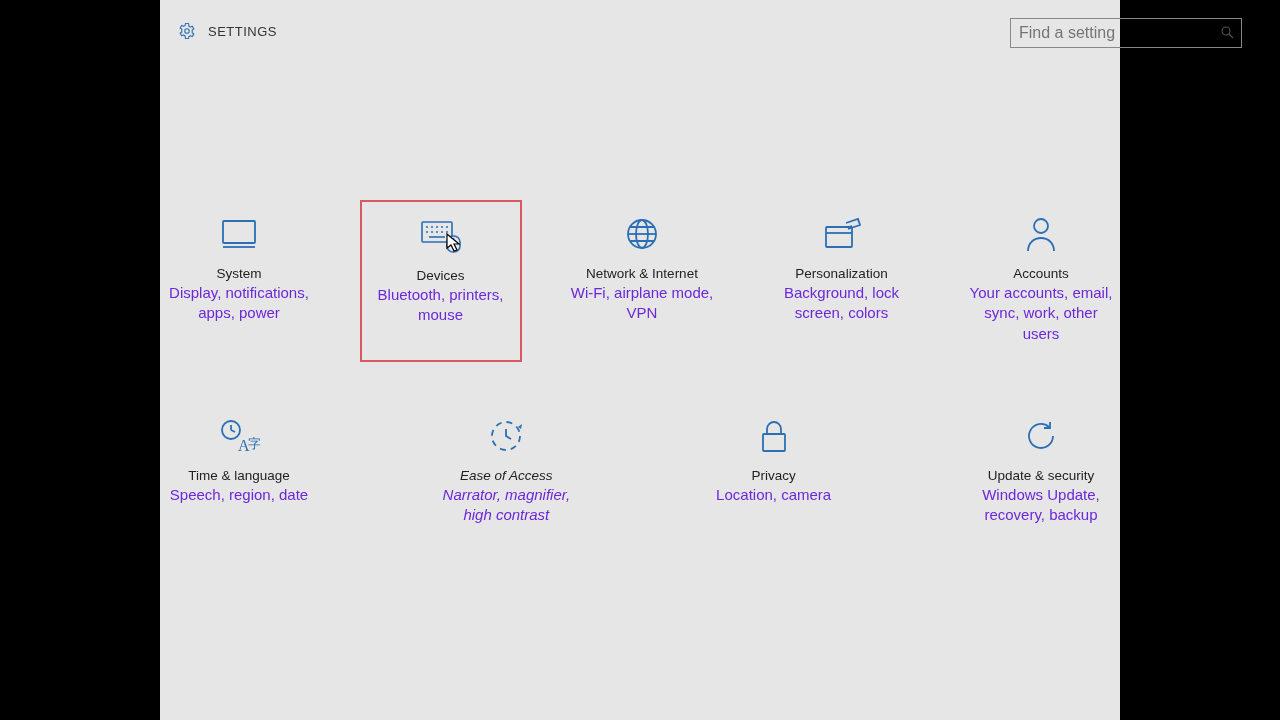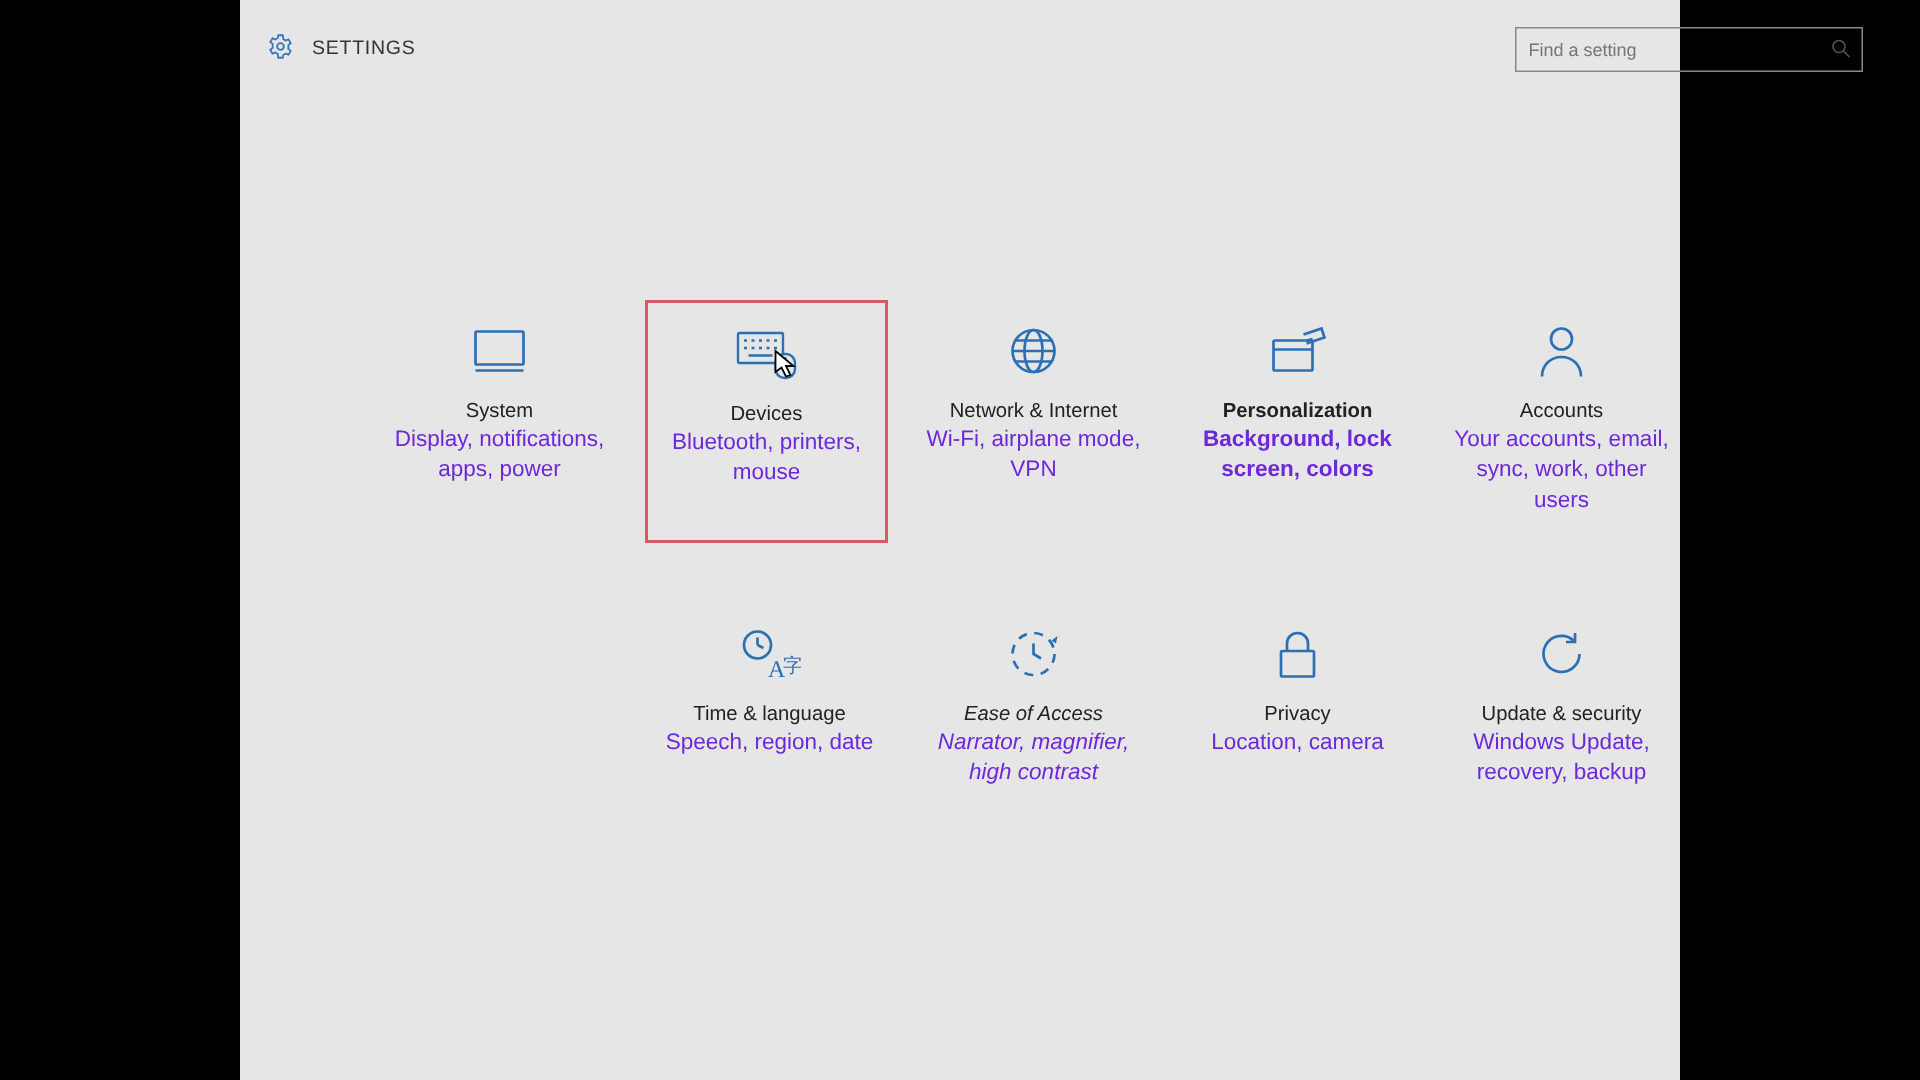--- a/index.html
+++ b/index.html
@@ -5,25 +5,25 @@
   html,body{margin:0;padding:0;width:1280px;height:720px;background:#000;font-family:"Segoe UI",Arial,sans-serif;overflow:hidden}
   .stage{position:absolute;left:160px;top:0;width:960px;height:720px;background:#e6e6e6}
   
   .banner{position:absolute;left:0;top:0;width:960px;height:70px;background:rgba(80,80,80,.72);z-index:10}
   .banner-title{position:absolute;left:0;right:0;top:18px;text-align:center;color:#fff;font-size:26px;font-weight:300}
   
   .app-header{position:absolute;left:0;top:0;width:1096px;height:70px}
   .gear{position:absolute;left:18px;top:22px;color:#3a76b6}
   .settings-label{position:absolute;left:48px;top:24px;font-size:13px;letter-spacing:.5px;color:#333}
   .search-box{position:absolute;right:14px;top:18px;width:230px;height:28px;border:1px solid #888;background:transparent}
-  .search-box input{border:none;outline:none;background:transparent;width:190px;height:100%;padding:0 8px;font-size:12px;color:#15803d}
+  .search-box input{border:none;outline:none;background:transparent;width:190px;height:100%;padding:0 8px;font-size:16px;color:#15803d}
   .search-icon{position:absolute;right:6px;top:5px;color:#555}
   
   .tiles{position:absolute;left:0;top:200px;width:960px}
-  .row{display:flex;justify-content:flex-end;gap:18px}
+  .row{display:flex;justify-content:space-between;gap:18px}
   .row2{margin-top:40px}
   .tile{width:150px;text-align:center;cursor:pointer;padding:8px 4px 18px 4px}
   .tile.highlight{border:2px solid #d45a63}
   .ticon{height:52px;display:flex;align-items:center;justify-content:center;color:#2b6fb5}
   .tname{font-size:13.5px;color:#222;margin-top:6px}
   .tdesc{font-size:15px;color:#6d28d9;margin-top:2px;line-height:1.35}
   
   .cursor{position:absolute;width:22px;height:22px;z-index:20}
   svg{display:block}
 </style>
@@ -96,21 +96,21 @@
             <svg width="36" height="36" viewBox="0 0 36 36" fill="none" stroke="#2b6fb5" stroke-width="1.8">
               <circle cx="18" cy="18" r="14"></circle>
               <ellipse cx="18" cy="18" rx="6" ry="14"></ellipse>
               <line x1="4" y1="18" x2="32" y2="18"></line>
               <path d="M6 11h24M6 25h24"></path>
             </svg>
           </div>
           <div class="tname">Network &amp; Internet</div>
           <div class="tdesc">Wi-Fi, airplane mode, VPN</div>
         </div>
-        <div class="tile" style="position: relative; font-weight: bold;">
+        <div class="tile" style="position: relative;">
           <div class="ticon">
             <svg width="40" height="34" viewBox="0 0 40 34" fill="none" stroke="#2b6fb5" stroke-width="1.8">
               <rect x="4" y="10" width="26" height="20" rx="1"></rect>
               <line x1="4" y1="16" x2="30" y2="16"></line>
               <path d="M24 6 36 2l2 6-12 4"></path>
               <path d="M26 10l4-1"></path>
             </svg>
           </div>
           <div class="tname">Personalization</div>
           <div class="tdesc">Background, lock screen, colors</div>

